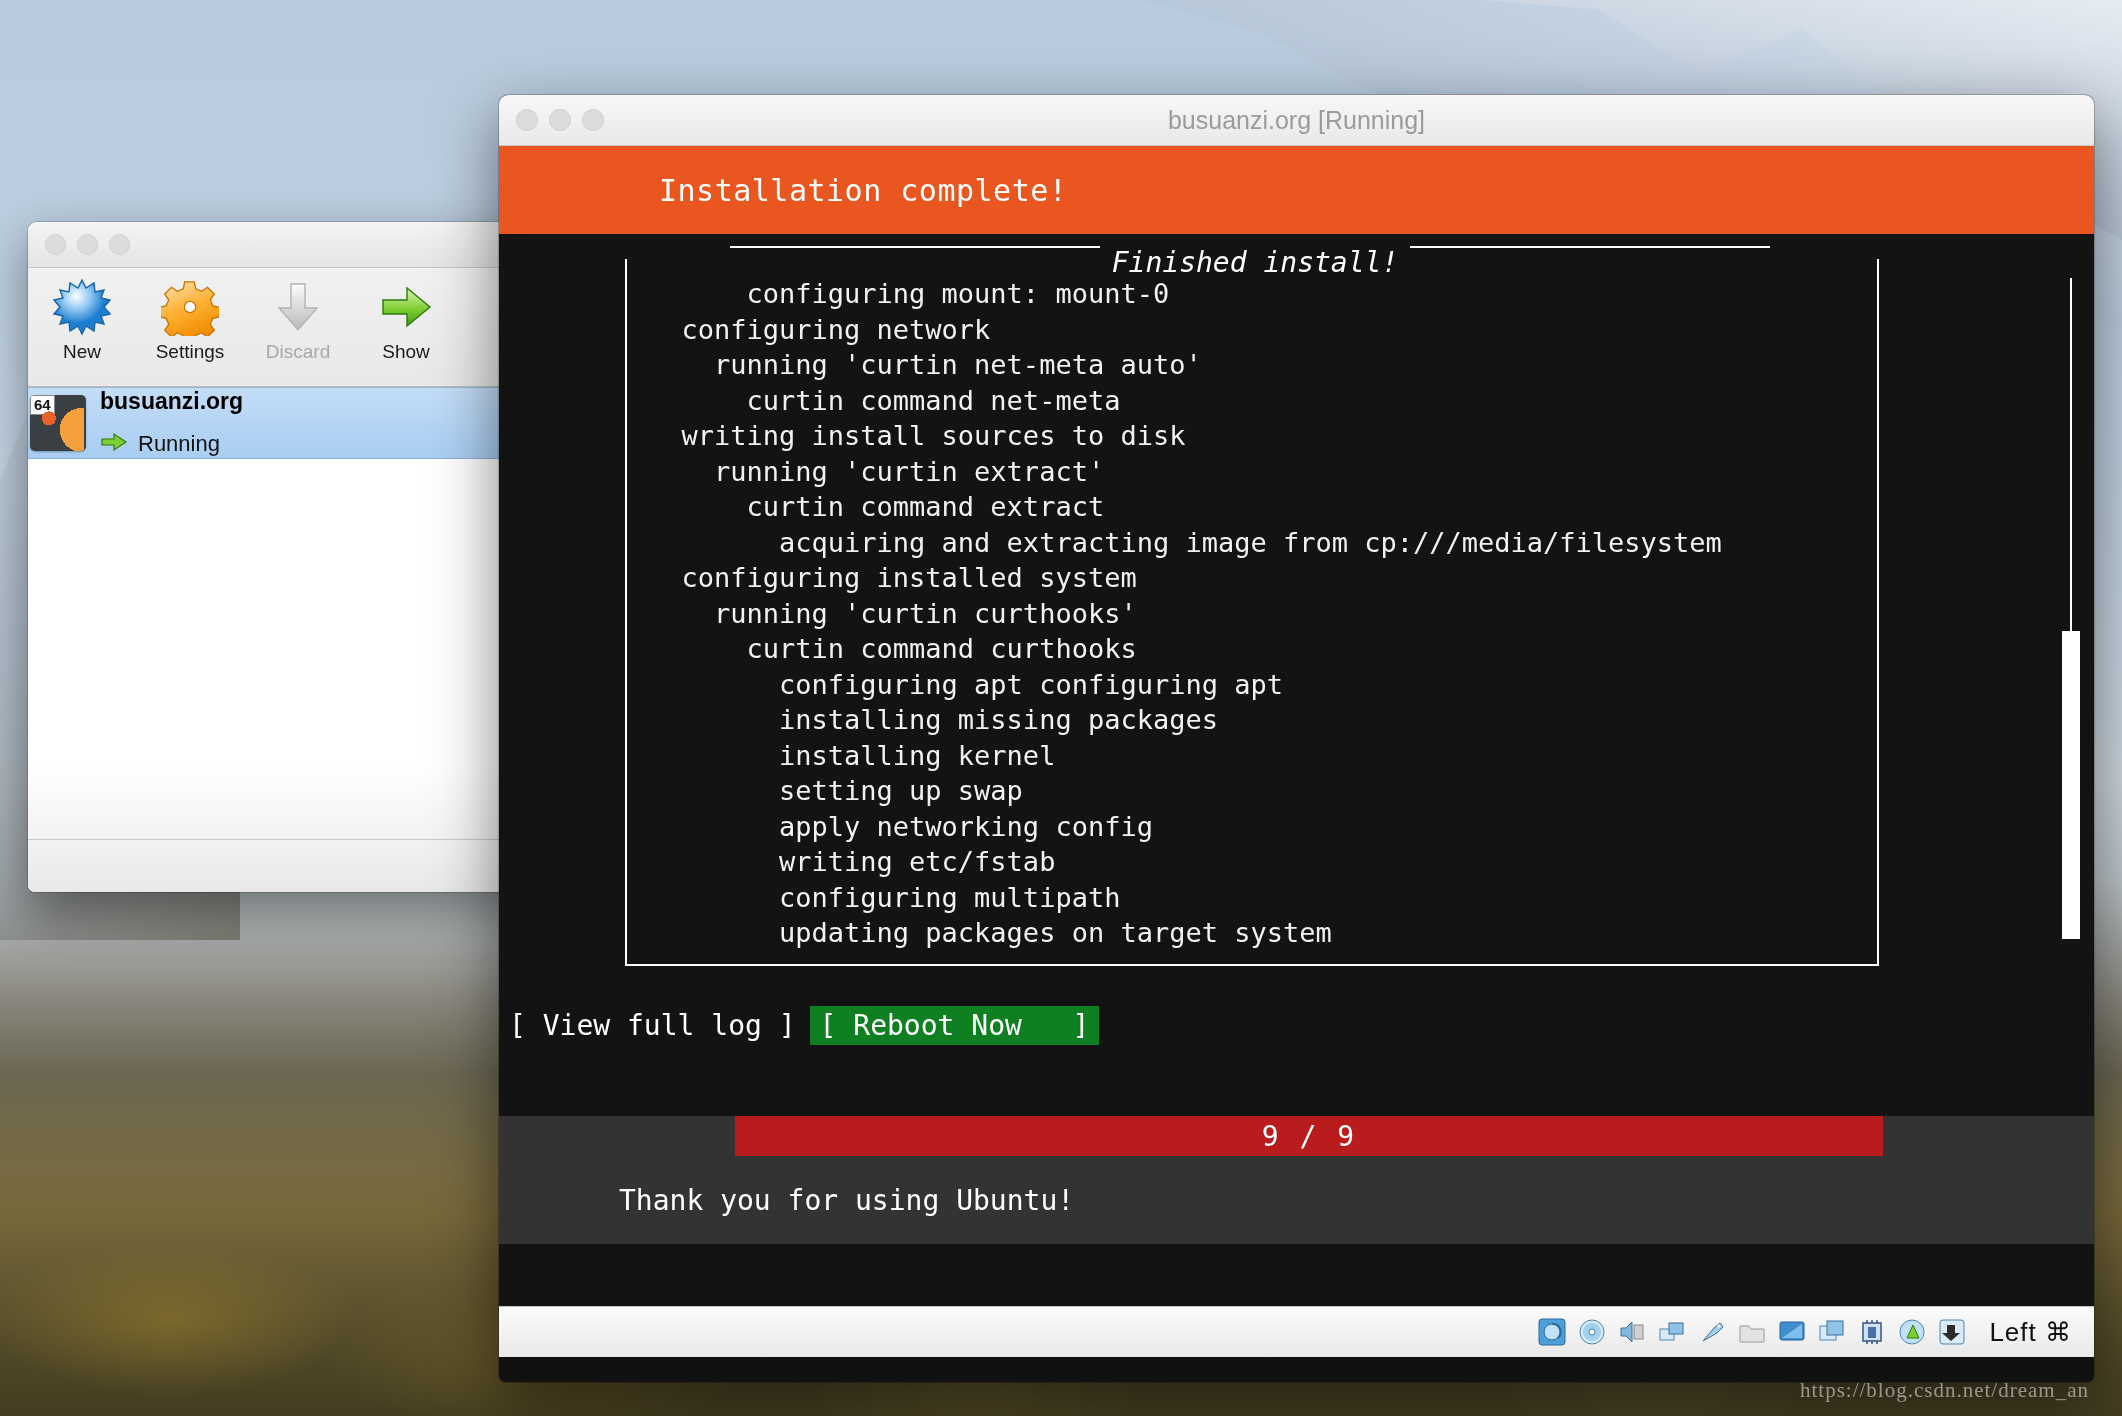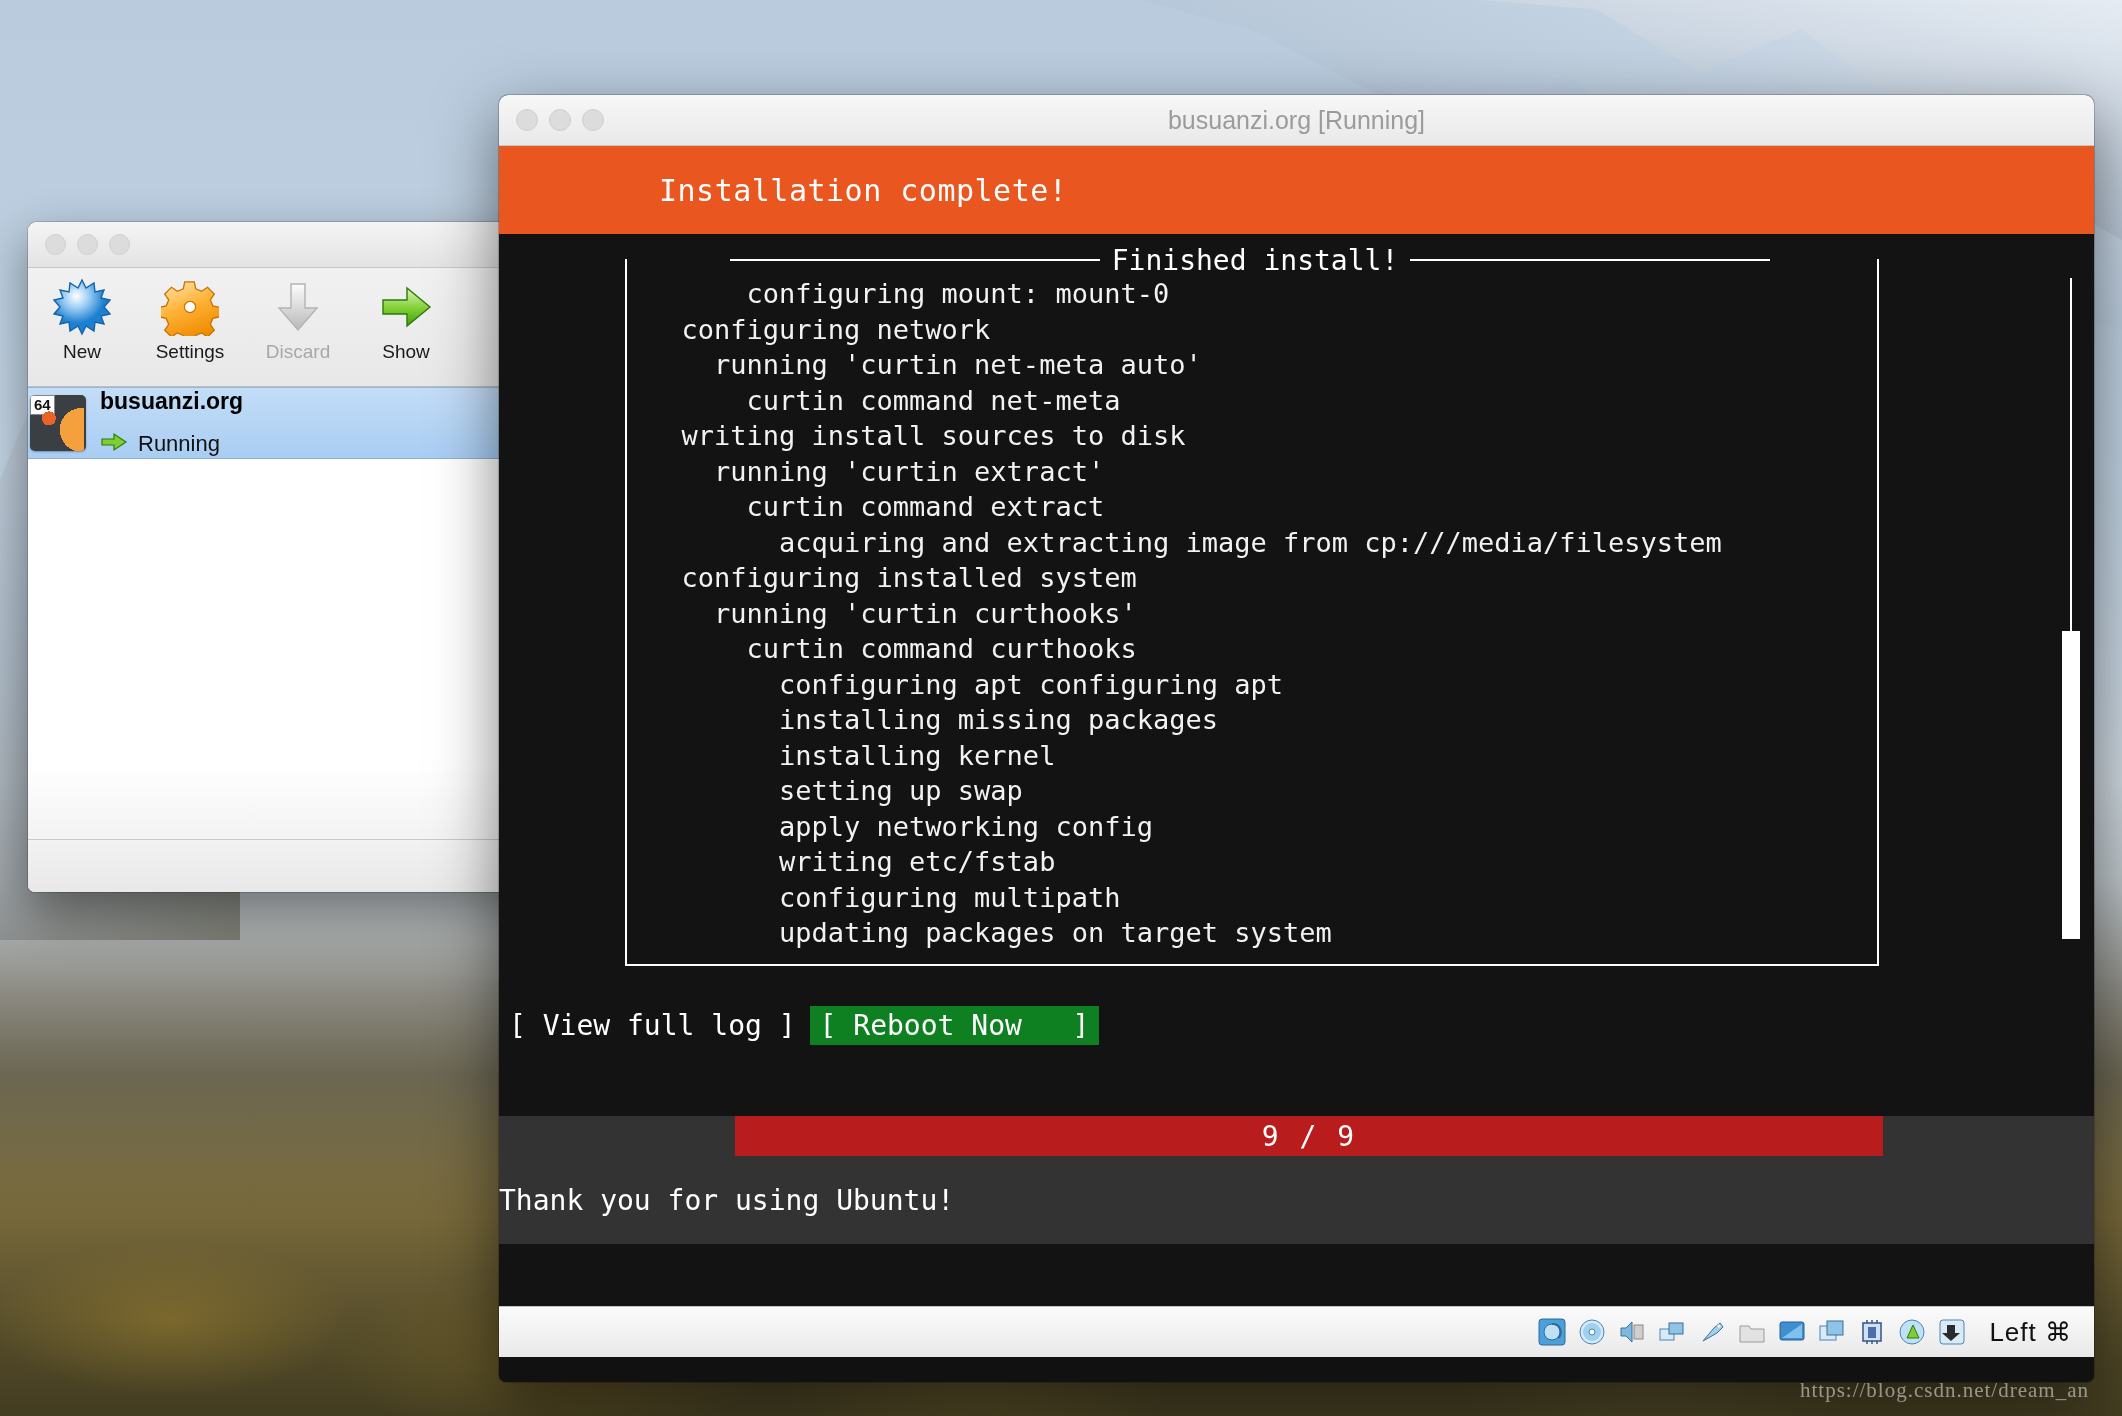--- a/index.html
+++ b/index.html
@@ -115,21 +115,21 @@
     height:88px;background:#e9561f;display:flex;align-items:center;padding-left:160px;
   }
   .inst-header-text{font-size:30px;color:#ffffff;letter-spacing:.5px;}
 
   .log-frame{
     position:absolute;left:126px;top:113px;width:1250px;height:705px;
     border:2px solid #ffffff;border-top:none;
   }
   .log-legend{
     position:absolute;top:100px;left:126px;width:1250px;height:28px;
-    display:flex;align-items:center;justify-content:center;gap:12px;
+    display:flex;align-items:flex-start;justify-content:center;gap:12px;font-style:italic;
   }
   .legend-rule{flex:0 0 auto;height:2px;background:#fff;}
   .legend-rule.left{width:370px;}
   .legend-rule.right{width:360px;}
   .legend-text{font-size:28px;color:#fff;white-space:nowrap;}
 
   .log-lines{
     position:absolute;left:150px;top:130px;width:1160px;height:672px;
     overflow:hidden;color:#f2f2f2;font-size:27px;line-height:35.5px;white-space:pre;
   }
@@ -150,21 +150,21 @@
     position:absolute;left:0;right:0;top:970px;height:40px;background:#333333;display:flex;align-items:center;
   }
   .progress-fill{
     margin-left:236px;width:1148px;height:40px;background:#b91c1c;
     display:flex;align-items:center;justify-content:center;
   }
   .progress-text{font-size:28px;color:#ffffff;letter-spacing:2px;}
 
   .thanks-bar{
     position:absolute;left:0;right:0;top:1010px;height:88px;background:#333333;
-    display:flex;align-items:center;
+    display:flex;align-items:center;padding-left:120px;
   }
   .thanks-text{font-size:28px;color:#ffffff;}
 
   
   .vm-statusbar{
     height:50px;background:linear-gradient(180deg,#fbfbfb,#e9e9e9);
     border-top:1px solid #c2c2c2;display:flex;align-items:center;justify-content:flex-end;
     padding-right:22px;gap:10px;
   }
   .sb-icon{width:30px;height:30px;display:flex;align-items:center;justify-content:center;}

